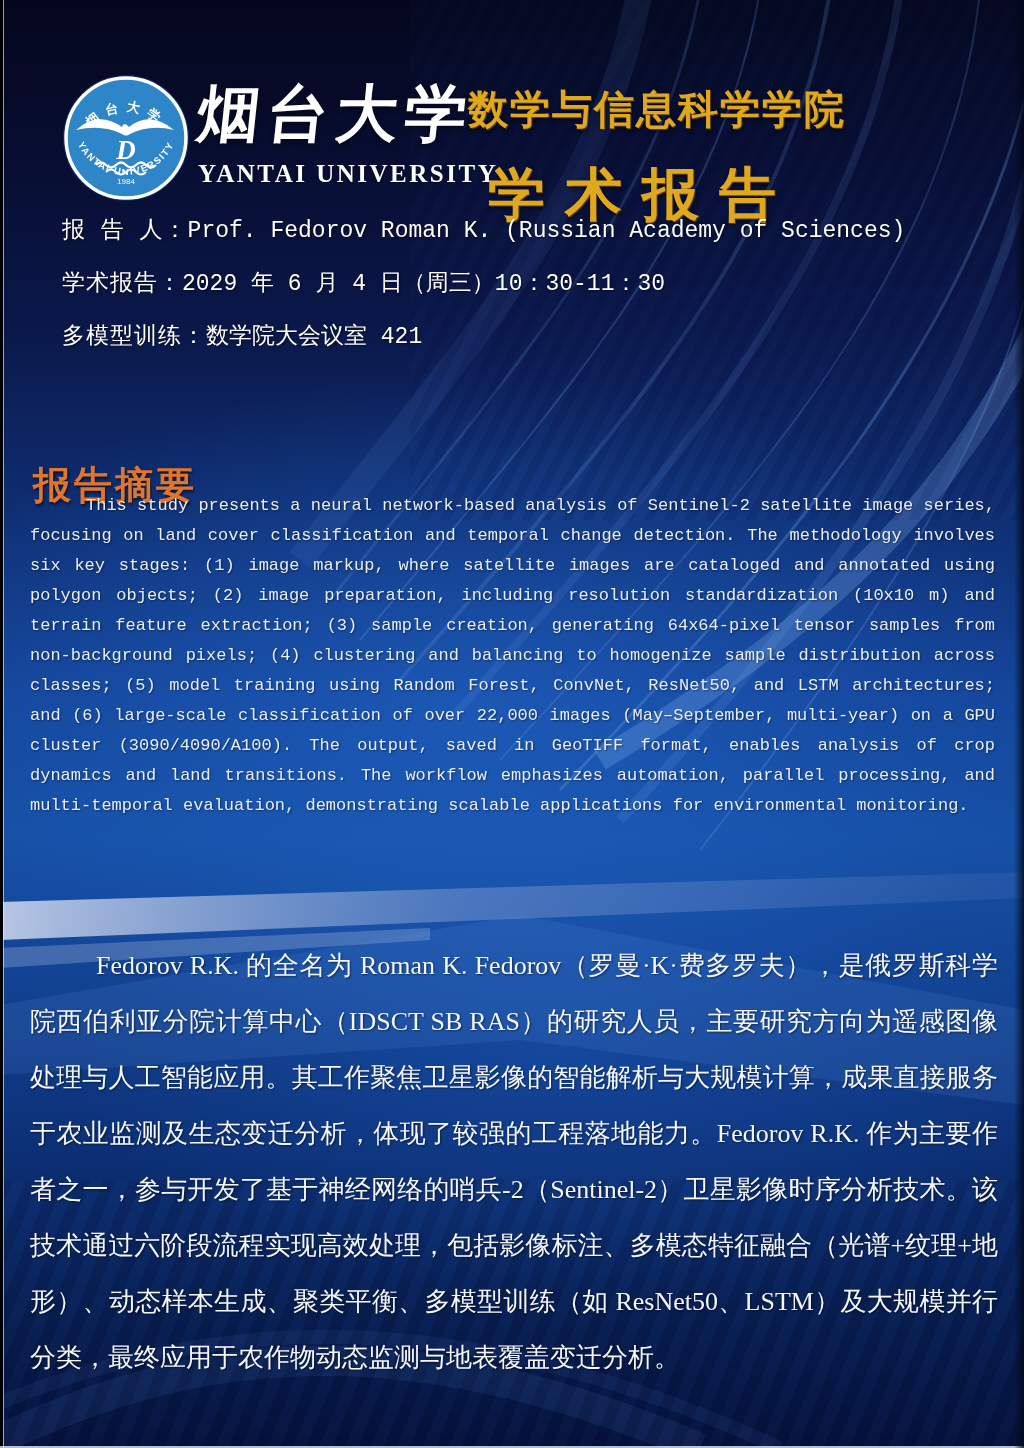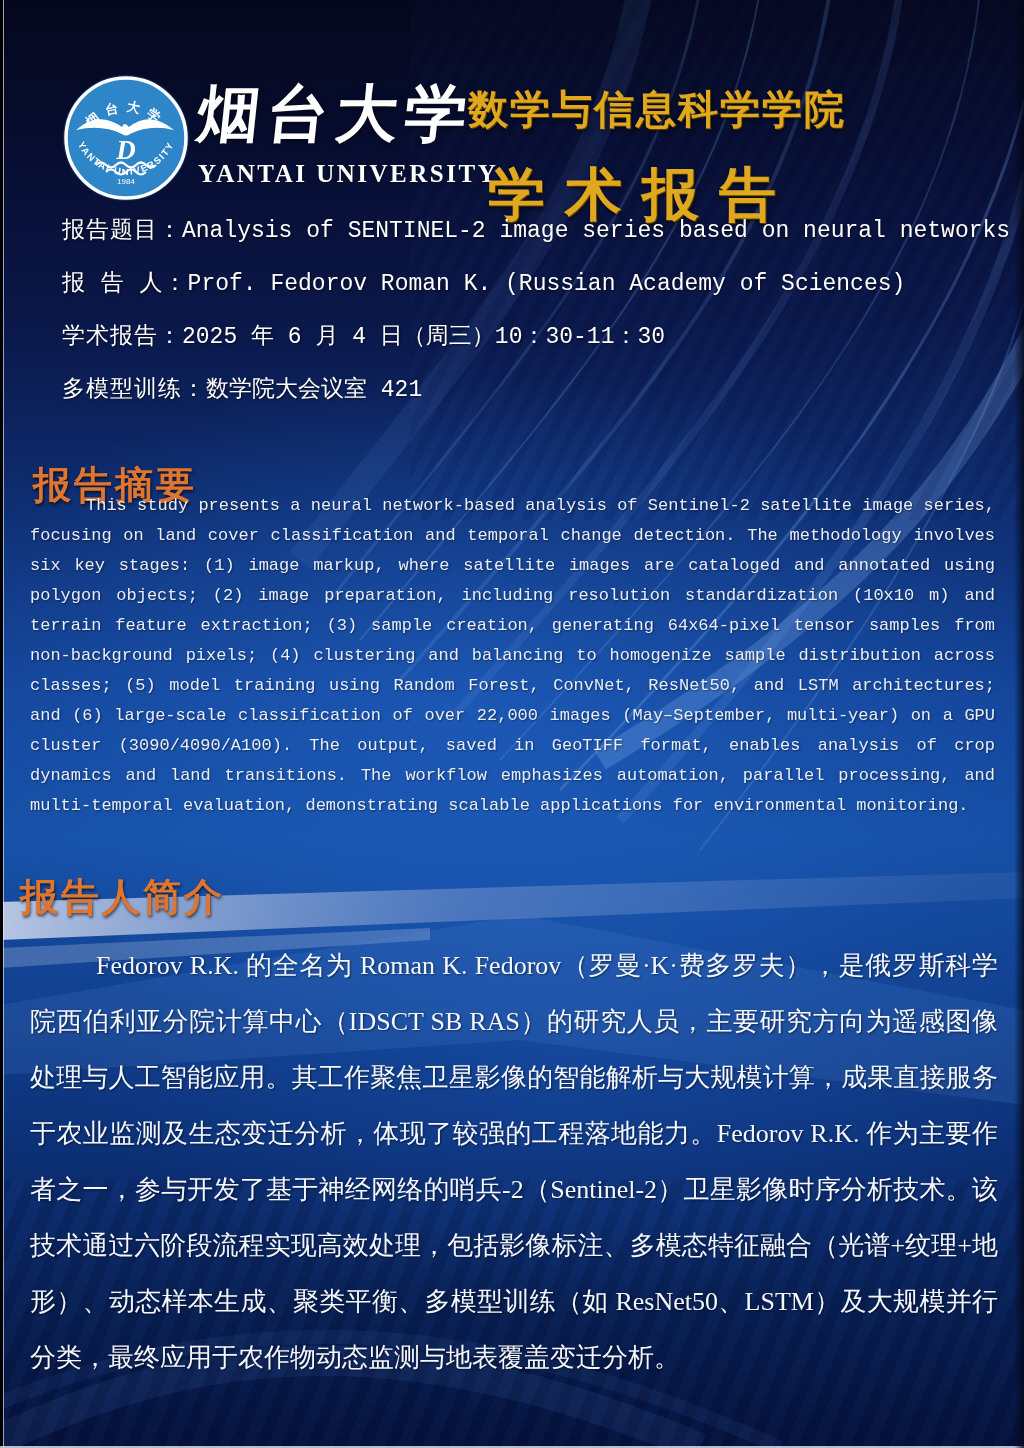--- a/index.html
+++ b/index.html
@@ -160,37 +160,33 @@
     <span class="brand-en">YANTAI UNIVERSITY</span>
   </div>
 
   <div class="college-block">
     <div class="college-name">数学与信息科学学院</div>
     <div class="event-type">学术报告</div>
   </div>
 
   <div class="details">
     <div class="detail-row">
-      <span class="detail-label">报告题目：</span><span class="detail-value">Analysis of SENTINEL-2 image series based on neural networks</span>
-    </div>
-    <div class="detail-row">
       <span class="detail-label">报 告 人：</span><span class="detail-value">Prof. Fedorov Roman K. (Russian Academy of Sciences)</span>
     </div>
     <div class="detail-row">
-      <span class="detail-label">学术报告：</span><span class="detail-value">2025 年 6 月 4 日（周三）10：30-11：30</span>
+      <span class="detail-label">学术报告：</span><span class="detail-value">2029 年 6 月 4 日（周三）10：30-11：30</span>
     </div>
     <div class="detail-row">
       <span class="detail-label">多模型训练：</span><span class="detail-value">数学院大会议室 421</span>
     </div>
   </div>
 
   <div class="abstract-heading">报告摘要</div>
   <div class="abstract-body">This study presents a neural network-based analysis of Sentinel-2 satellite image series, focusing on land cover classification and temporal change detection. The methodology involves six key stages: (1) image markup, where satellite images are cataloged and annotated using polygon objects; (2) image preparation, including resolution standardization (10x10 m) and terrain feature extraction; (3) sample creation, generating 64x64-pixel tensor samples from non-background pixels; (4) clustering and balancing to homogenize sample distribution across classes; (5) model training using Random Forest, ConvNet, ResNet50, and LSTM architectures; and (6) large-scale classification of over 22,000 images (May–September, multi-year) on a GPU cluster (3090/4090/A100). The output, saved in GeoTIFF format, enables analysis of crop dynamics and land transitions. The workflow emphasizes automation, parallel processing, and multi-temporal evaluation, demonstrating scalable applications for environmental monitoring.</div>
 
-  <div class="bio-heading">报告人简介</div>
   <div class="bio-body">Fedorov R.K. 的全名为 Roman K. Fedorov（罗曼·K·费多罗夫），是俄罗斯科学院西伯利亚分院计算中心（IDSCT SB RAS）的研究人员，主要研究方向为遥感图像处理与人工智能应用。其工作聚焦卫星影像的智能解析与大规模计算，成果直接服务于农业监测及生态变迁分析，体现了较强的工程落地能力。Fedorov R.K. 作为主要作者之一，参与开发了基于神经网络的哨兵-2（Sentinel-2）卫星影像时序分析技术。该技术通过六阶段流程实现高效处理，包括影像标注、多模态特征融合（光谱+纹理+地形）、动态样本生成、聚类平衡、多模型训练（如 ResNet50、LSTM）及大规模并行分类，最终应用于农作物动态监测与地表覆盖变迁分析。</div>
 
   <div class="edge-left-black"></div>
   <div class="edge-left-light"></div>
   <div class="edge-bottom-light"></div>
   <div class="edge-right-dark"></div>
 
 </div>
 
 </body></html>

